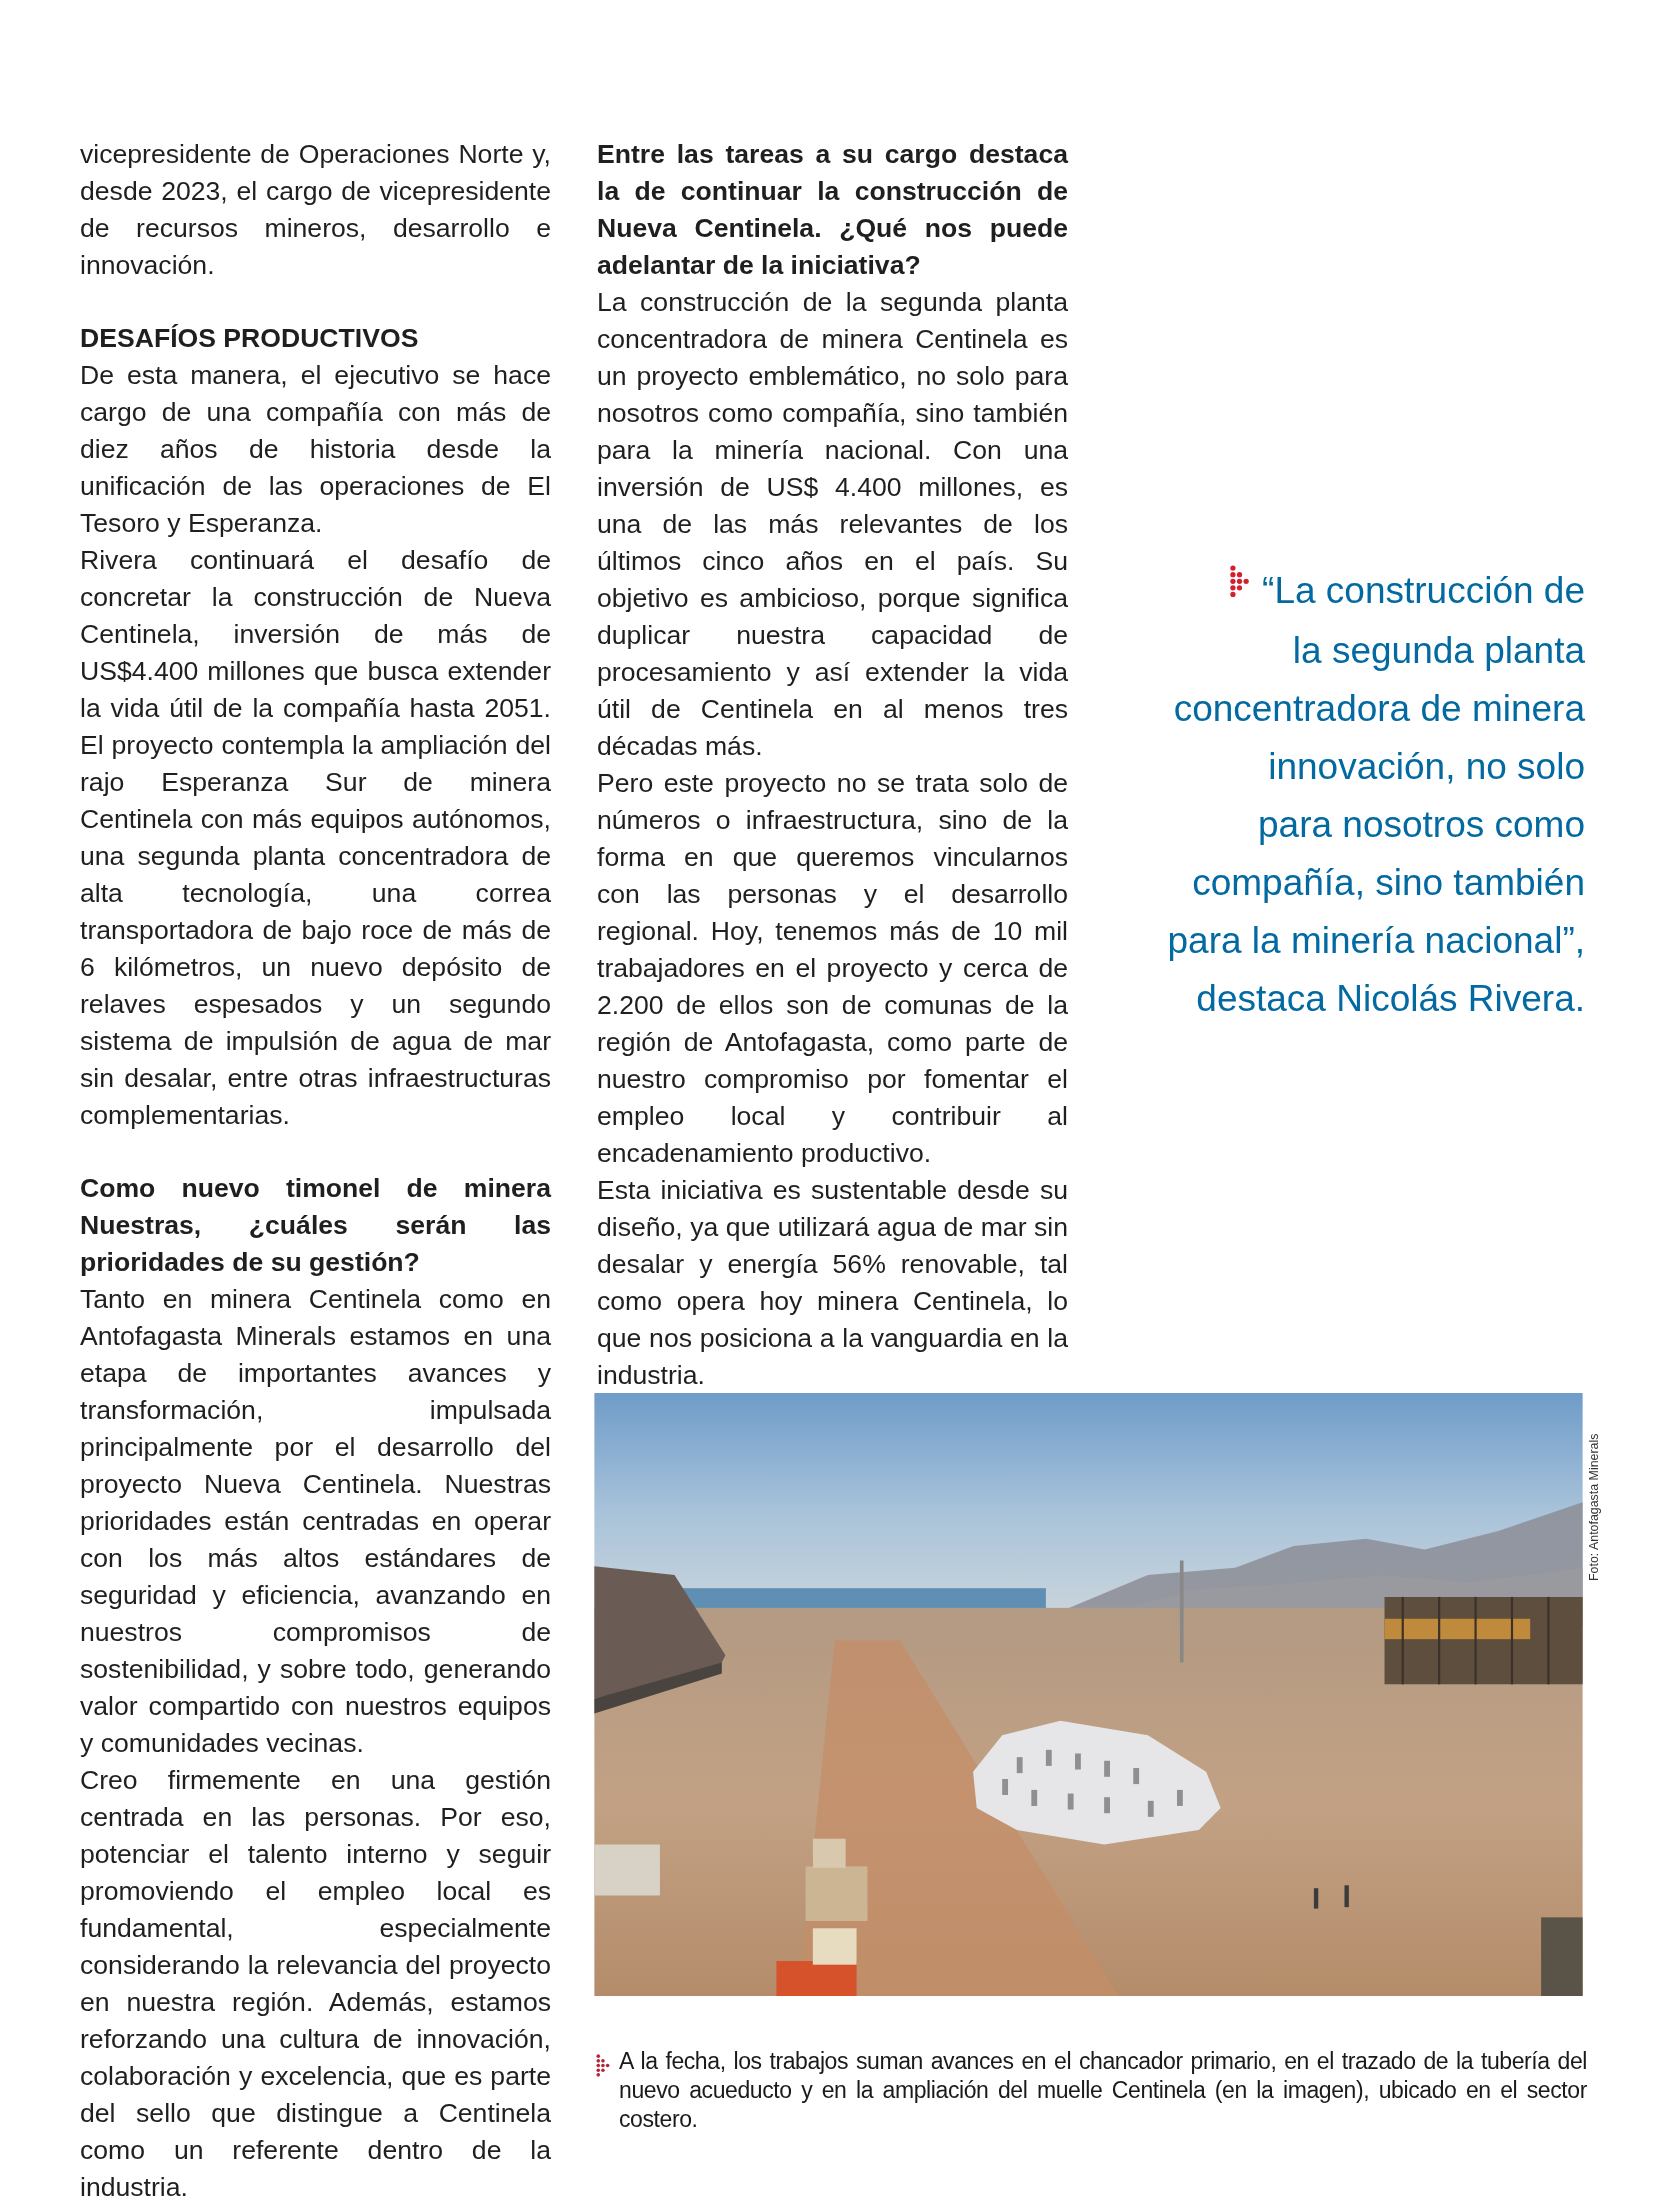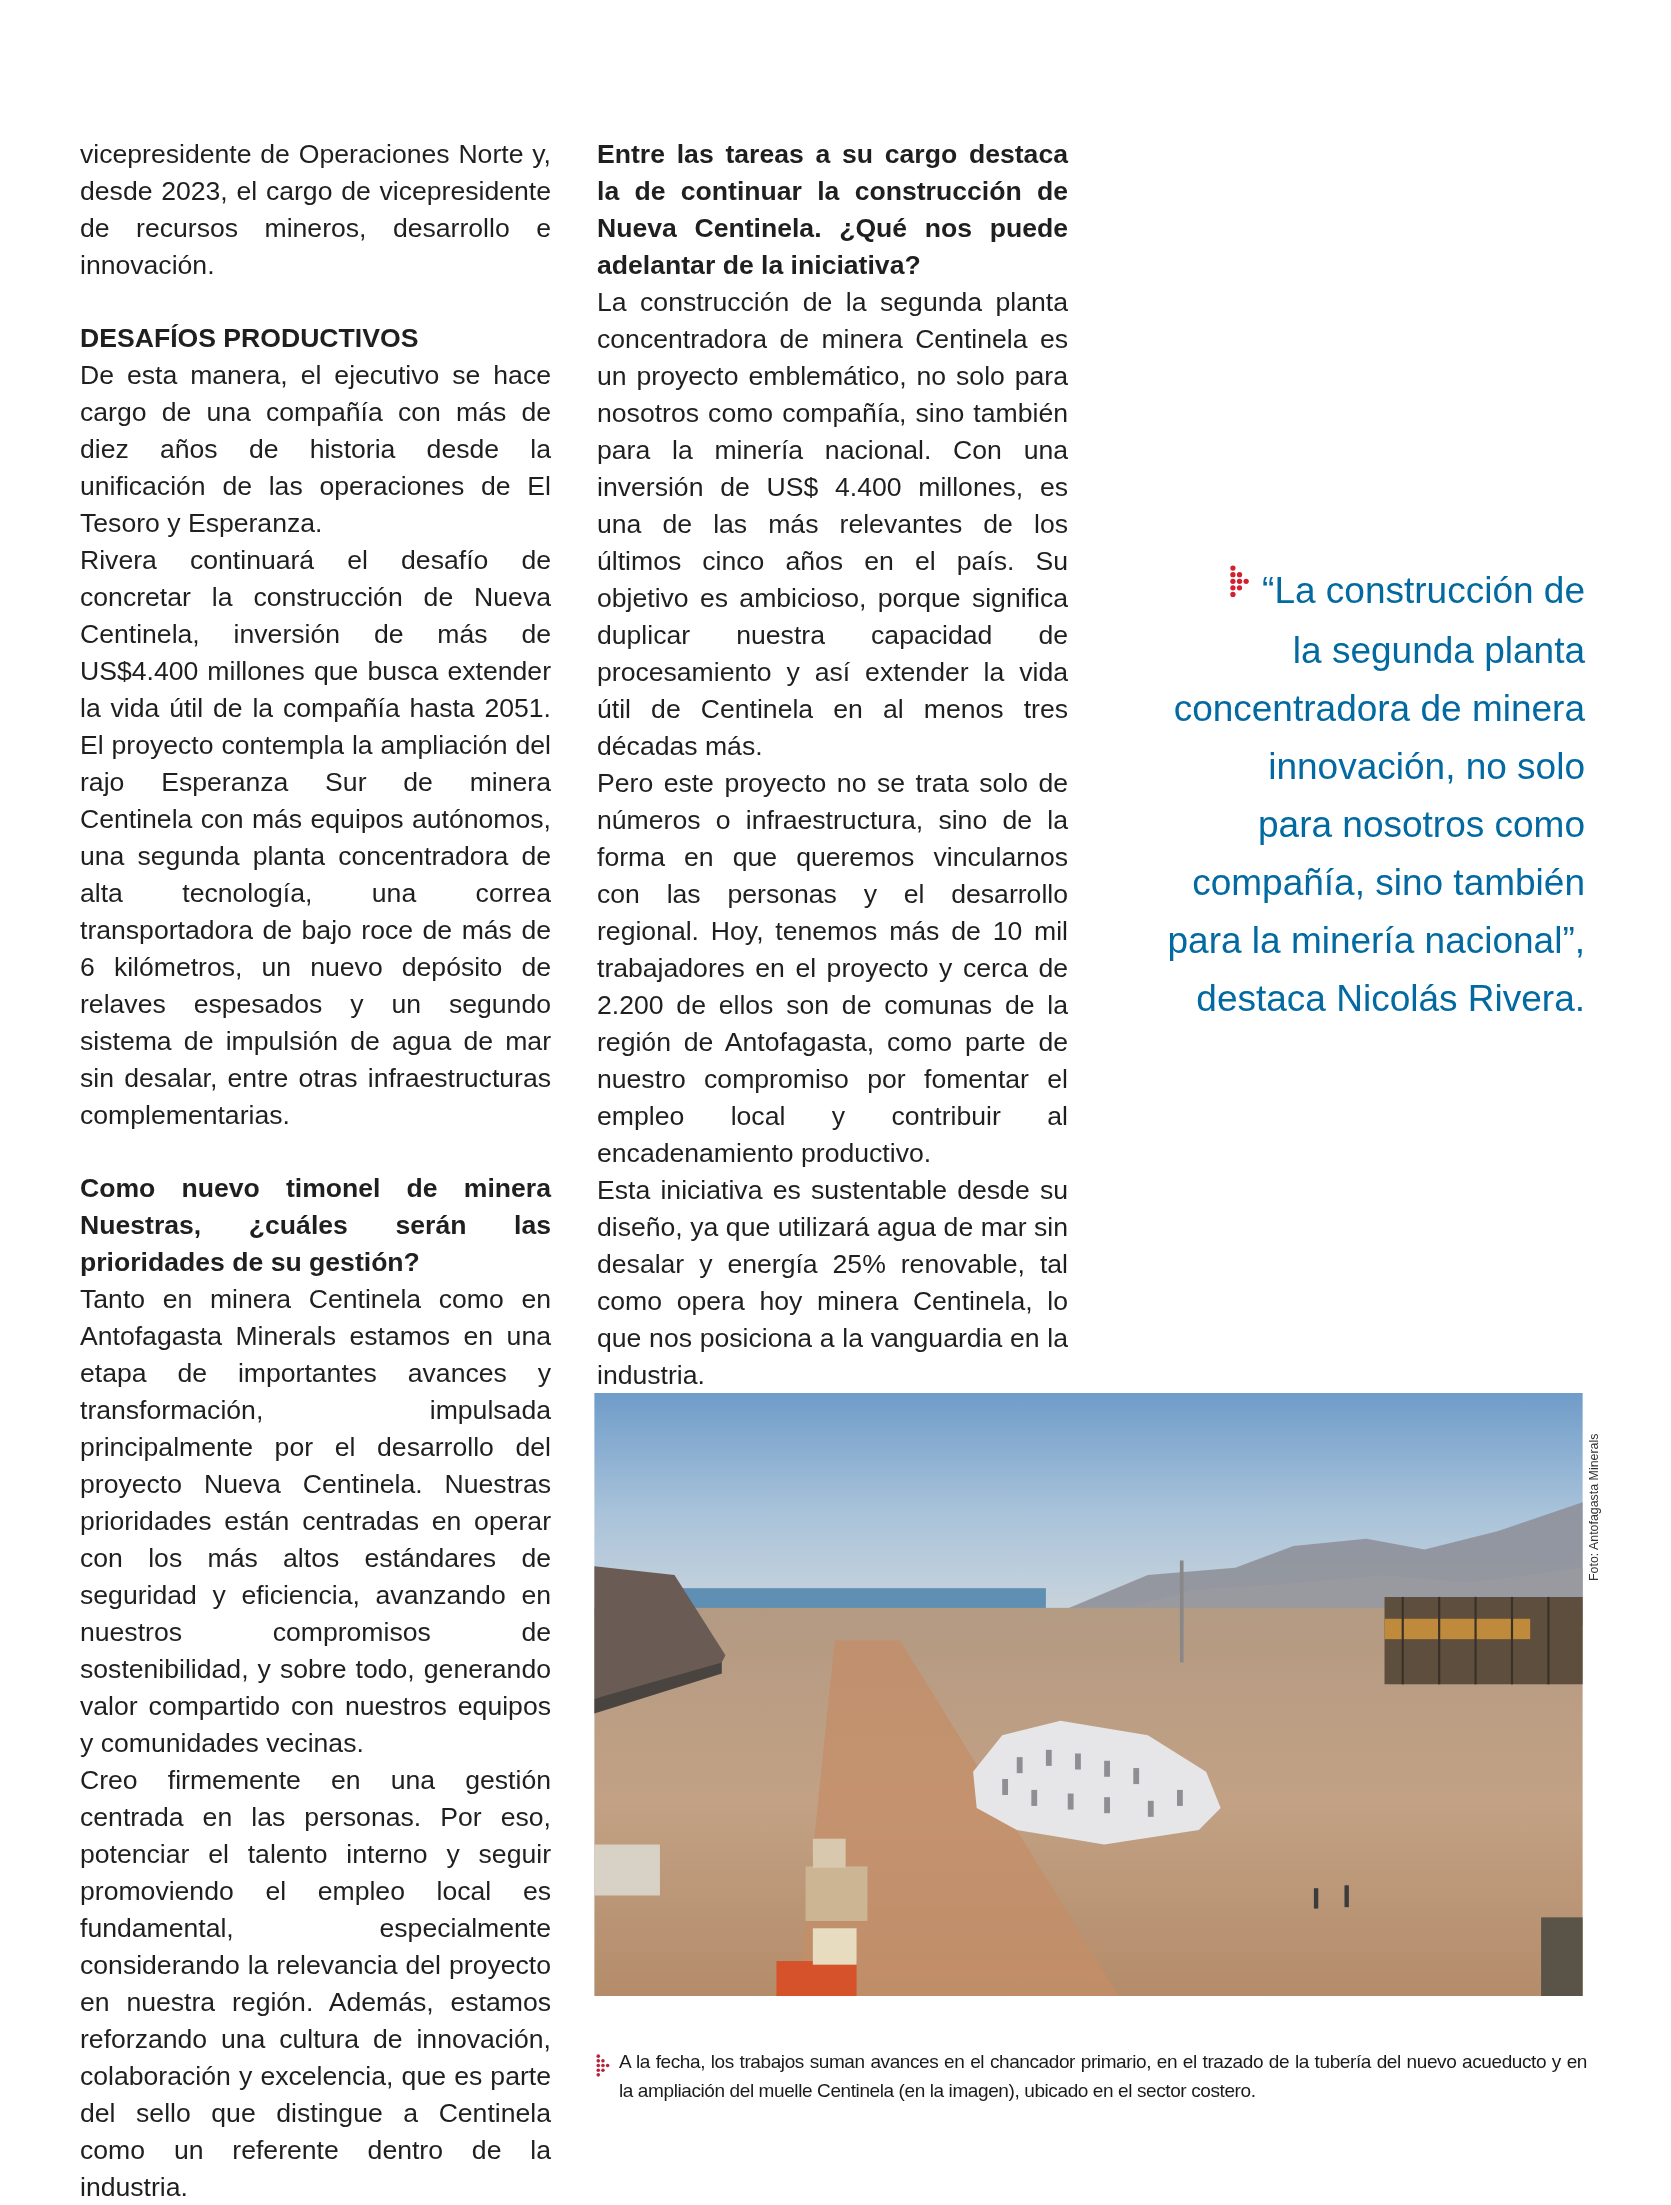--- a/index.html
+++ b/index.html
@@ -12,21 +12,21 @@
   .gap { height:36px; }
   #col-left { left:80px; top:136px; }
   #col-mid { left:597px; top:136px; }
   #pullquote { position:absolute; right:87px; top:562px; width:466px;
                text-align:right; color:#0369a1; font-size:37px; line-height:58px; }
   .dots { display:inline-block; vertical-align:middle; margin-right:10.2px; position:relative; top:-5.8px; }
   #photo { position:absolute; left:594px; top:1393px; width:989px; height:603px; overflow:hidden; }
   #photo svg { display:block; }
   #credit { position:absolute; left:1587px; top:1581px; transform-origin:left top;
             transform:rotate(-90deg); font-size:12.4px; color:#333; white-space:nowrap; }
-  #caption { position:absolute; left:596px; top:2047px; width:991px; font-size:19px;
+  #caption { position:absolute; left:596px; top:2047px; width:991px; font-size:23px;
              line-height:29px; color:#1a1a1a; letter-spacing:-0.4px; }
   #caption .dots { position:absolute; left:0; top:7.3px; }
   #caption .txt { display:block; padding-left:23px; text-align:justify; }
 </style>
 </head>
 <body>
 
 <div id="col-left" class="col">
   <p>vicepresidente de Operaciones Norte y, desde 2023, el cargo de vicepresidente de recursos mineros, desarrollo e innovación.</p>
   <div class="gap"></div>
@@ -36,21 +36,21 @@
   <div class="gap"></div>
   <p class="head">Como nuevo timonel de minera Nuestras, ¿cuáles serán las prioridades de su gestión?</p>
   <p>Tanto en minera Centinela como en Antofagasta Minerals estamos en una etapa de importantes avances y transformación, impulsada principalmente por el desarrollo del proyecto Nueva Centinela. Nuestras prioridades están centradas en operar con los más altos estándares de seguridad y eficiencia, avanzando en nuestros compromisos de sostenibilidad, y sobre todo, generando valor compartido con nuestros equipos y comunidades vecinas.</p>
   <p>Creo firmemente en una gestión centrada en las personas. Por eso, potenciar el talento interno y seguir promoviendo el empleo local es fundamental, especialmente considerando la relevancia del proyecto en nuestra región. Además, estamos reforzando una cultura de innovación, colaboración y excelencia, que es parte del sello que distingue a Centinela como un referente dentro de la industria.</p>
 </div>
 
 <div id="col-mid" class="col">
   <p class="head">Entre las tareas a su cargo destaca la de continuar la construcción de Nueva Centinela. ¿Qué  nos puede adelantar de la iniciativa?</p>
   <p>La construcción de la segunda planta concentradora de minera Centinela es un proyecto emblemático, no solo para nosotros como compañía, sino también para la minería nacional. Con una inversión de US$ 4.400 millones, es una de las más relevantes de los últimos cinco años en el país. Su objetivo es ambicioso, porque significa duplicar nuestra capacidad de procesamiento y así extender la vida útil de Centinela en al menos tres décadas más.</p>
   <p>Pero este proyecto no se trata solo de números o infraestructura, sino de la forma en que queremos vincularnos con las personas y el desarrollo regional. Hoy, tenemos más de 10 mil trabajadores en el proyecto y cerca de 2.200 de ellos son de comunas de la región de Antofagasta, como parte de nuestro compromiso por fomentar el empleo local y contribuir al encadenamiento productivo.</p>
-  <p>Esta iniciativa es sustentable desde su diseño, ya que utilizará agua de mar sin desalar y energía 25% renovable, tal como opera hoy minera Centinela, lo que nos posiciona a la vanguardia en la industria.</p>
+  <p>Esta iniciativa es sustentable desde su diseño, ya que utilizará agua de mar sin desalar y energía 56% renovable, tal como opera hoy minera Centinela, lo que nos posiciona a la vanguardia en la industria.</p>
 </div>
 
 <div id="pullquote">
   <div><span class="dots"><svg width="22" height="34" viewBox="0 0 30 46">
           <g fill="#d3202f">
             <circle cx="4" cy="4" r="3.6"></circle>
             <circle cx="4" cy="13" r="3.6"></circle>
             <circle cx="13" cy="13" r="3.6"></circle>
             <circle cx="4" cy="22" r="3.6"></circle>
             <circle cx="13" cy="22" r="3.6"></circle>

